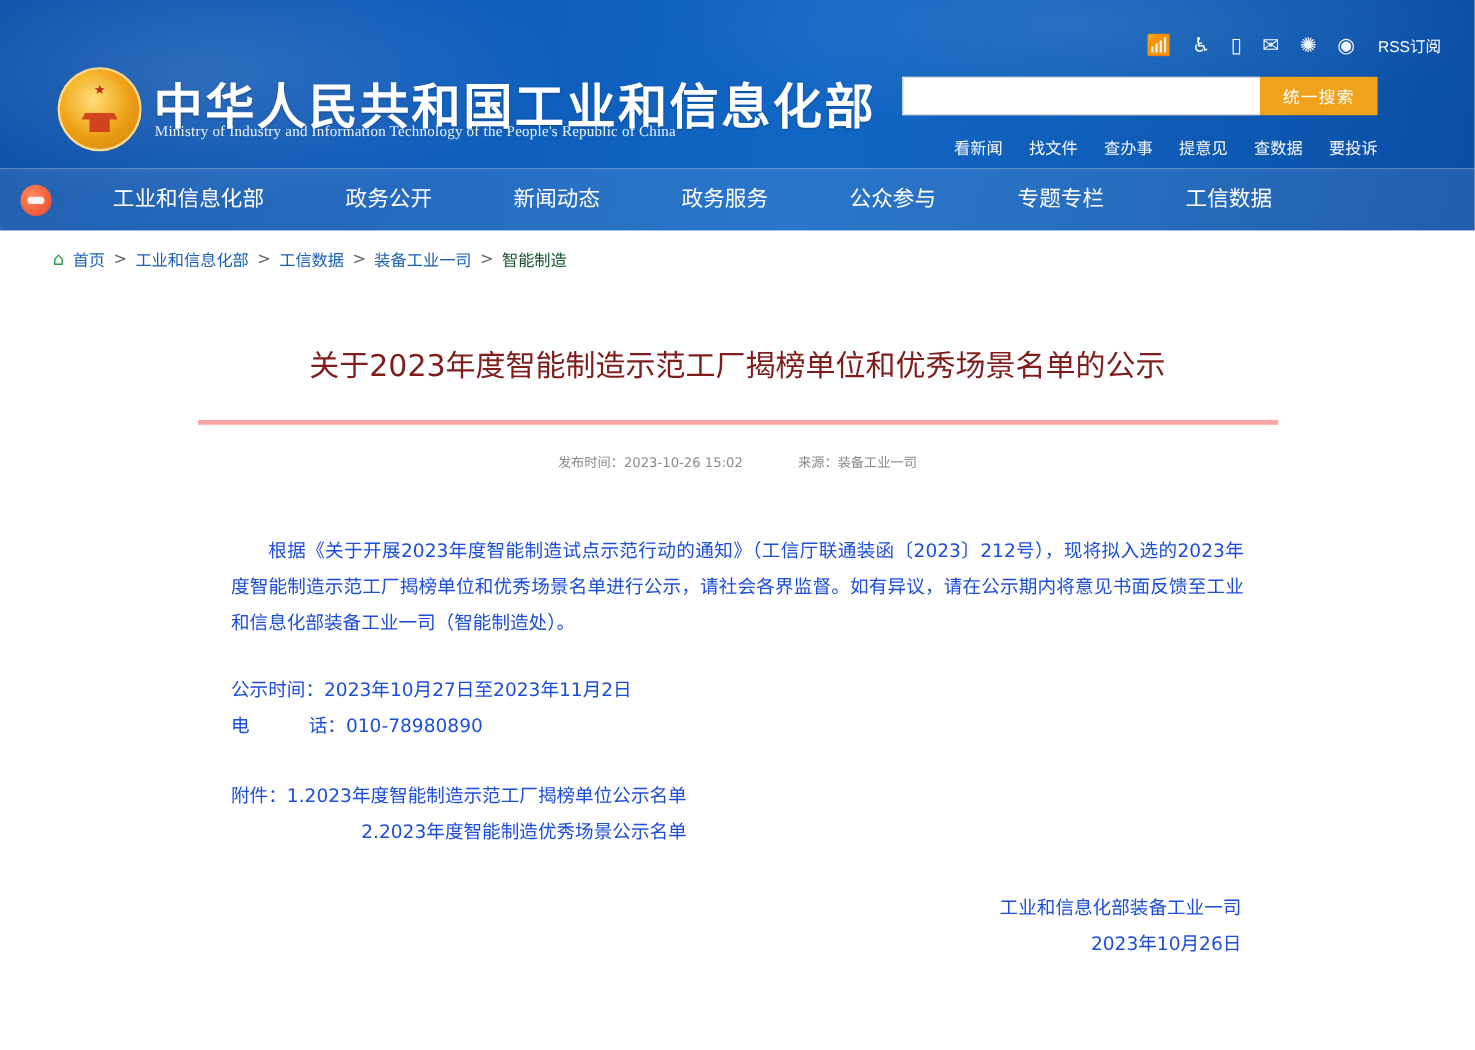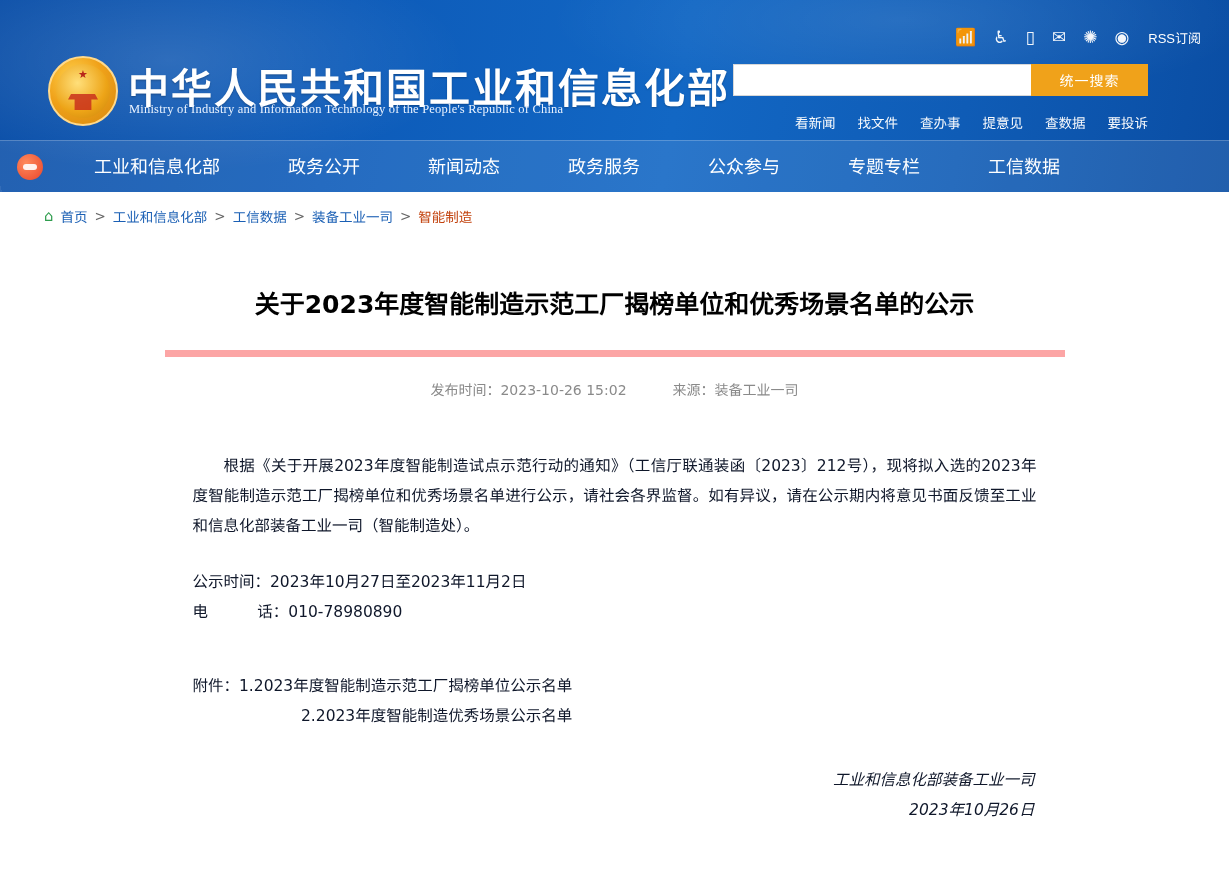--- a/index.html
+++ b/index.html
@@ -95,21 +95,21 @@
     display: flex; height: 32px;
   }
   .search-input {
     width: 298px; height: 32px;
     border: 1px solid #d8d8d8; border-right: none;
     background: #ffffff; outline: none;
     padding: 0 10px; font-size: 13px;
     font-family: "Liberation Sans", sans-serif;
   }
   .search-btn {
-    width: 117px; height: 32px;
+    width: 98px; height: 32px;
     background: #f0a21a; color: #ffffff;
     border: none; font-size: 14px; cursor: pointer;
     font-family: "DejaVu Sans", "Liberation Sans", sans-serif;
     letter-spacing: 1px;
   }
 
   .quick-links {
     position: absolute; right: 81px; top: 112px;
     display: flex; gap: 22px;
   }
@@ -153,54 +153,54 @@
   .breadcrumb {
     width: 1229px; height: 48px;
     display: flex; align-items: center;
     padding-left: 44px;
     font-size: 13.5px; color: #444;
     font-family: "DejaVu Sans", "Liberation Sans", sans-serif;
   }
   .home-icon { color: #2f9d4e; font-size: 15px; margin-right: 7px; }
   .breadcrumb a { color: #1a5fb4; text-decoration: none; }
   .breadcrumb .sep { margin: 0 7px; color: #666; }
-  .breadcrumb .current { color: #c2410c; }
+  .breadcrumb .current { color: #14532d; }
 
   
   .article {
     width: 900px; margin: 18px auto 0 auto;
   }
   .art-title {
     text-align: center;
-    font-size: 25px; font-weight: bold; color: #000000;
+    font-size: 25px; font-weight: normal; color: #7f1d1d;
     font-family: "DejaVu Sans", "Liberation Sans", sans-serif;
     line-height: 1.5;
     padding: 28px 10px 26px 10px;
-    border-bottom: 7px solid #fca5a5;
+    border-bottom: 4px solid #fca5a5;
   }
   .art-meta {
     display: flex; justify-content: center; gap: 46px;
     padding: 22px 0 0 0;
-    font-size: 14px; color: #8a8a8a;
+    font-size: 11px; color: #8a8a8a;
     font-family: "DejaVu Sans", "Liberation Sans", sans-serif;
   }
 
   .art-body {
     margin-top: 52px;
     padding: 0 28px;
-    font-size: 15.5px; color: #0f172a; line-height: 30px;
+    font-size: 15.5px; color: #1d4ed8; line-height: 30px;
     font-family: "DejaVu Sans", "Liberation Sans", sans-serif;
   }
   .p-indent { text-indent: 2em; text-align: justify; }
   .block-gap { height: 26px; }
   .line { white-space: pre; }
-  .attach-block { margin-top: 44px; }
+  .attach-block { margin-top: 28px; }
   .attach-line2 { padding-left: 7em; }
   .sign {
-    margin-top: 34px; text-align: right; padding-right: 2px; font-style: italic;
+    margin-top: 34px; text-align: right; padding-right: 2px;
   }
   .sign div { line-height: 30px; }
 </style>
 </head>
 <body>
 
 <div class="header">
   <div class="header-inner">
 
     <div class="emblem">

